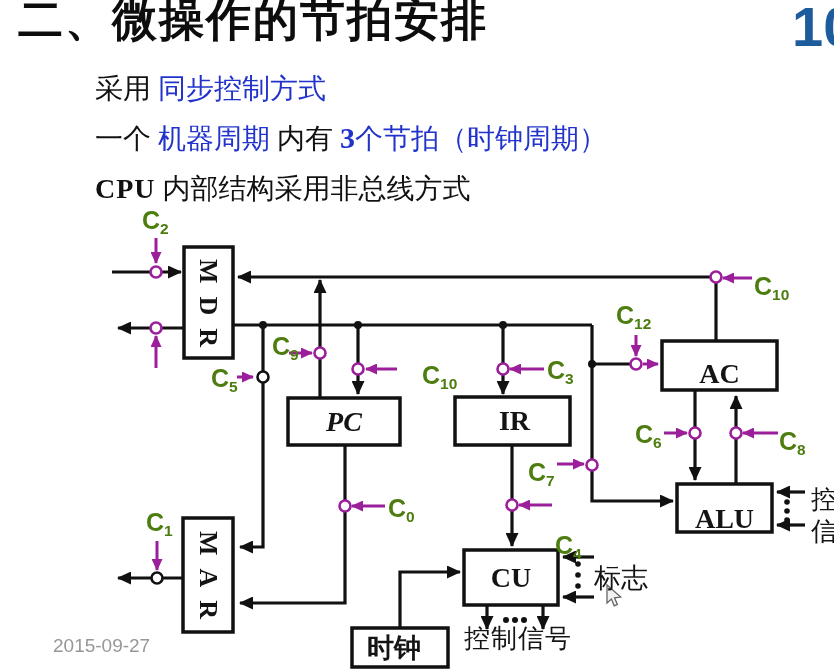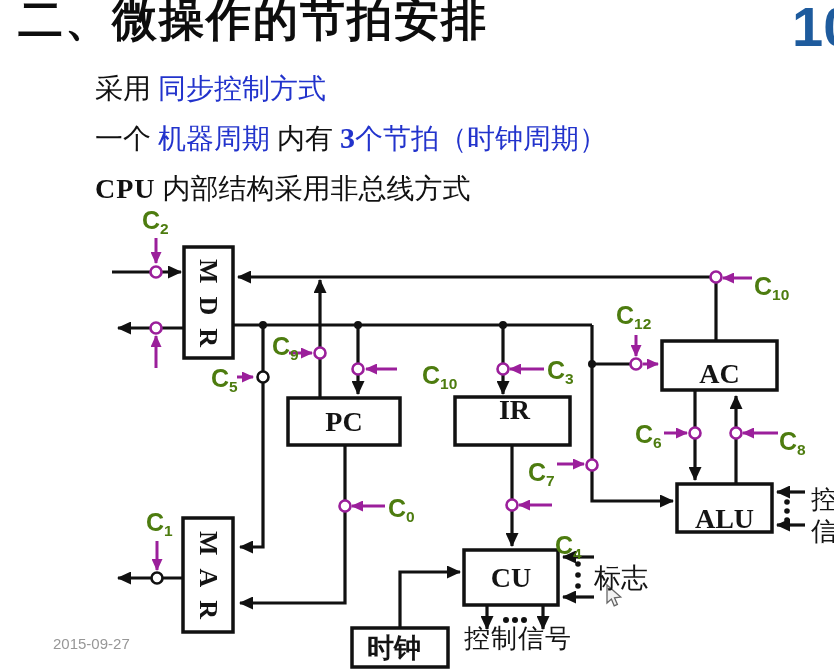--- a/index.html
+++ b/index.html
@@ -32,21 +32,21 @@
     font-size:26px;font-weight:bold;white-space:nowrap;}
 
   .clabel{
     z-index:3;color:#4d7c0f;font-weight:bold;font-size:25px;
     font-family:Liberation Sans, sans-serif;white-space:nowrap;
   }
   .clabel sub{font-size:0.62em;vertical-align:-0.3em;}
 
   .anno{color:#141414;}
   .date{
-    left:53px;top:635px;font-size:15px;color:#979797;
+    left:53px;top:635px;font-size:19px;color:#979797;
     font-family:"Liberation Sans",sans-serif;
   }
 </style>
 </head>
 <body>
 
 <svg id="diagram-svg" width="834" height="672" viewBox="0 0 834 672">
   <defs>
     <marker id="mb" markerUnits="userSpaceOnUse" markerWidth="15" markerHeight="13" refX="13" refY="6.5" orient="auto">
       <path d="M0,0 L14,6.5 L0,13 Z" fill="#111"></path>
@@ -166,24 +166,24 @@
 <div class="txt bullet" style="top:170px;">
   <span class="cpu">CPU</span><span>  内部结构采用非总线方式</span>
 </div>
 
 <div class="abs block-label vblock" style="left:184px;top:247px;width:49px;height:111px;">
     <span>MDR</span>
   </div>
 <div class="abs block-label vblock" style="left:183px;top:518px;width:50px;height:114px;">
     <span>MAR</span>
   </div>
-<div class="abs block-label" style="left:288px;top:398px;width:112px;height:47px;">
+<div class="abs block-label" style="left:288px;top:398px;width:112px;height:47px;font-style:italic;">
     <span>PC</span>
   </div>
-<div class="abs block-label" style="left:455px;top:386px;width:119px;height:48px;">
+<div class="abs block-label" style="left:455px;top:397px;width:119px;height:48px;">
     <span>IR</span>
   </div>
 <div class="abs block-label" style="left:662px;top:341px;width:115px;height:65px;">
     <span>AC</span>
   </div>
 <div class="abs block-label" style="left:677px;top:484px;width:95px;height:48px;margin-top:11px;">
     <span>ALU</span>
   </div>
 <div class="abs block-label" style="left:464px;top:550px;width:94px;height:55px;">
     <span>CU</span>

